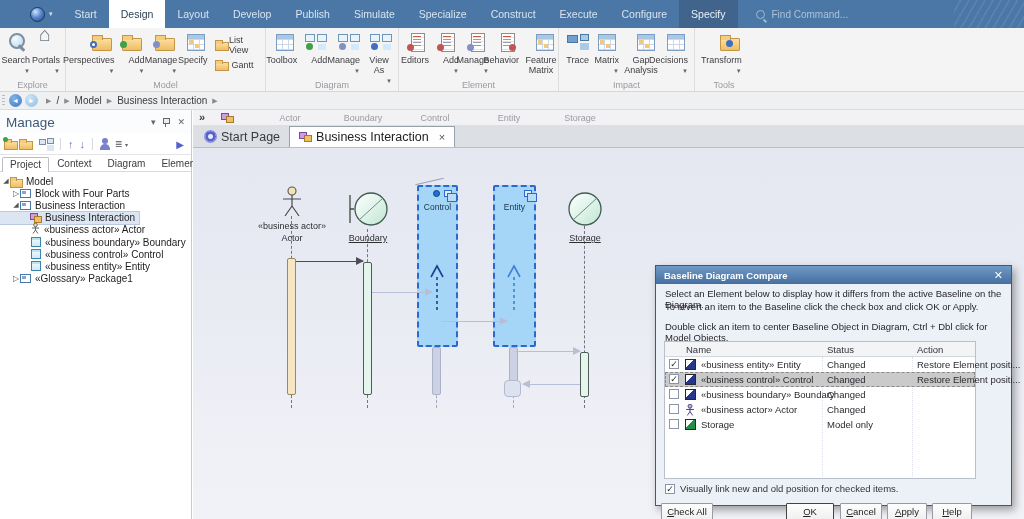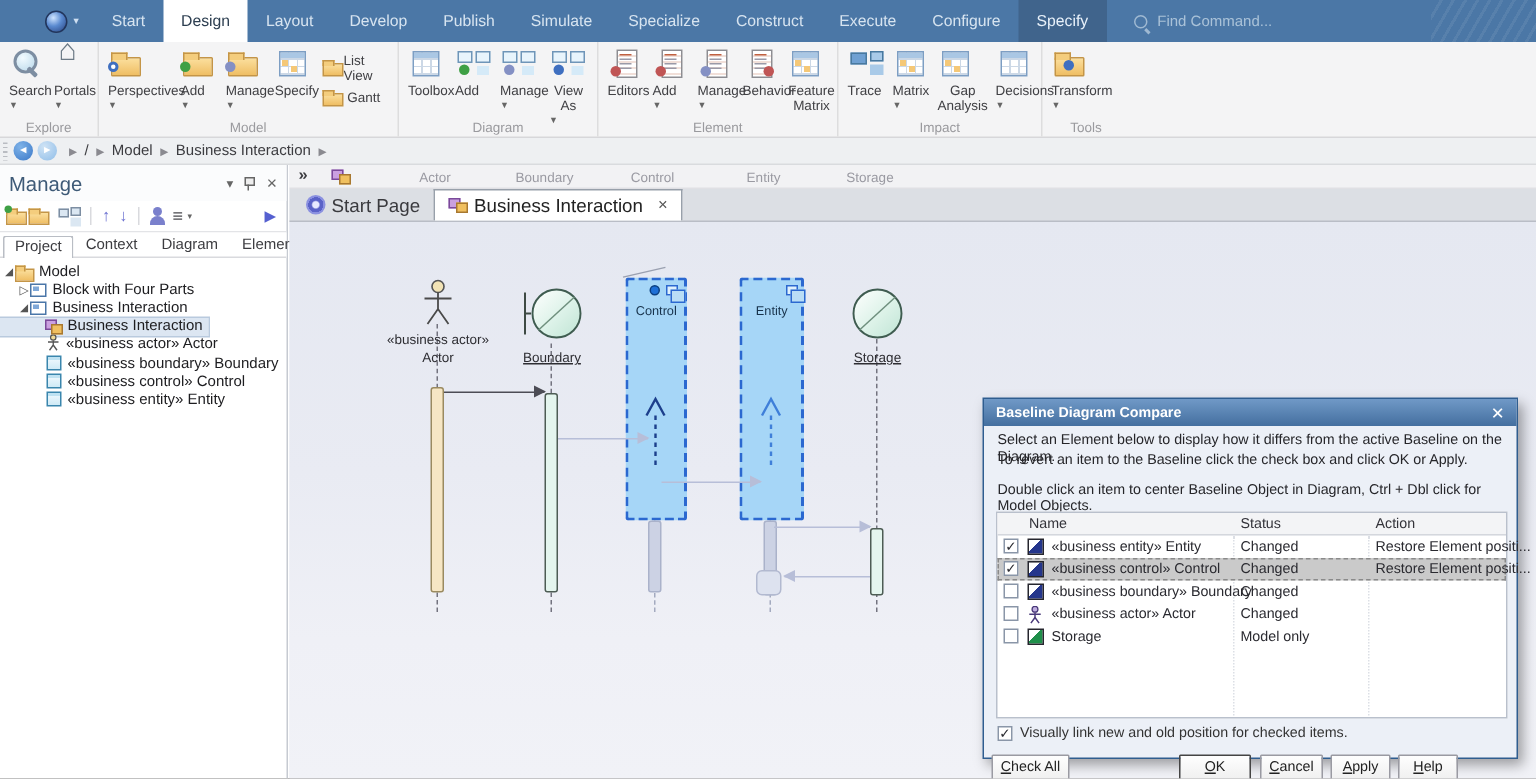--- a/index.html
+++ b/index.html
@@ -19,21 +19,21 @@
 .find-ic{width:9px;height:9px;border:1.5px solid #9fb9d2;border-radius:50%;position:relative;margin-right:7px;}
 .find-ic::after{content:"";position:absolute;left:7px;top:8px;width:1.5px;height:4px;background:#9fb9d2;transform:rotate(-45deg);}
 .findinput{background:transparent;border:none;outline:none;color:#b9cde0;font-size:10px;width:150px;font-family:"Liberation Sans",sans-serif;}
 .findinput::placeholder{color:#aac2d8;}
 .stripes{position:absolute;right:0;top:0;width:70px;height:28px;background:repeating-linear-gradient(120deg,transparent 0 5px,rgba(255,255,255,.07) 5px 7px);}
 
 
 .ribbon{position:absolute;left:0;top:28px;width:1024px;height:64px;background:#f4f4f5;border-bottom:1px solid #d7d7da;display:flex;}
 .rgroup{position:relative;height:100%;border-right:1px solid #ddddde;padding:2px 3px 13px;display:flex;align-items:flex-start;}
 .rglabel{position:absolute;left:0;right:0;bottom:1px;text-align:center;font-size:9px;color:#9a9a9e;}
-.rbtn{display:flex;flex-direction:column;align-items:flex-start;padding:2px 3px 0;font-size:9px;color:#404044;line-height:10px;text-align:center;min-width:30px;}
+.rbtn{display:flex;flex-direction:column;align-items:flex-end;padding:2px 3px 0;font-size:9px;color:#404044;line-height:10px;text-align:center;min-width:30px;}
 .rcaret{font-size:6px;color:#666;margin-top:1px;}
 .ic{position:relative;width:24px;height:21px;margin-bottom:2px;}
 .ic.folder::before{content:"";position:absolute;left:2px;top:6px;width:18px;height:11px;background:linear-gradient(#fbdf9d,#efbe64);border:1px solid #c49547;border-radius:1px;}
 .ic.folder::after{content:"";position:absolute;left:2px;top:3px;width:9px;height:4px;background:#f4cd7d;border:1px solid #c49547;border-bottom:none;}
 .bdg{position:absolute;z-index:2;width:7px;height:7px;border-radius:50%;left:0;top:9px;}
 .b-green{background:#3fa045;}
 .b-blue{background:#3f6fc0;}
 .b-gear{background:#8490c4;}
 .b-red{background:#c05555;}
 .b-ring{background:#fff;border:2px solid #3f6fc0;}
@@ -146,21 +146,21 @@
 .msg.toleft::before{content:"";position:absolute;left:-1px;top:-5px;border-right:8px solid #b7bed8;border-top:4px solid transparent;border-bottom:4px solid transparent;}
 .selfbox{position:absolute;width:17px;height:17px;background:#dde2ef;border:1.5px solid #b2b9d0;border-radius:4px;}
 .diagline{position:absolute;width:29px;height:0;border-top:1px solid #9aa0b0;transform:rotate(-13deg);}
 
 
 .dialog{position:absolute;left:655px;top:265px;width:357px;height:241px;background:#ecf0f7;border:1px solid #2f5d8f;box-shadow:3px 4px 8px rgba(0,0,0,.35);z-index:20;font-size:9.5px;}
 .dtitle{height:18px;background:linear-gradient(#7099c7,#446f9f);display:flex;align-items:center;padding:0 8px;color:#fff;font-weight:bold;font-size:9.5px;}
 .dtitle .dx{margin-left:auto;font-size:11px;font-weight:normal;}
 .dbody{position:relative;height:222px;}
 .dline{position:absolute;left:9px;right:8px;color:#26262a;line-height:11px;}
-.dtable{position:absolute;left:8px;top:57px;width:341px;height:138px;background:#fff;border:1px solid #b9c0cc;}
+.dtable{position:absolute;left:8px;top:57px;width:312px;height:138px;background:#fff;border:1px solid #b9c0cc;}
 .dthead{position:relative;height:15px;background:#f3f4f6;border-bottom:1px solid #d4d7dd;}
 .dth{position:absolute;top:2px;color:#33333a;}
 .dcol-sep{position:absolute;top:15px;bottom:1px;width:0;border-left:1px dotted #dcdfe5;}
 .drow{position:relative;height:15px;}
 .drow.selected{background:#cacaca;outline:1px dashed #8a8a8a;outline-offset:-1px;}
 .dcheck{position:absolute;left:4px;top:2px;width:10px;height:10px;background:#fff;border:1px solid #8a96a8;font-size:9px;line-height:9px;text-align:center;color:#2a2a30;}
 .dcheck.checked::before{content:"✓";}
 .dicon{position:absolute;left:20px;top:2px;width:11px;height:11px;border:1px solid #26262e;background:linear-gradient(135deg,#fff 42%,#25368c 42%);}
 .dicon.storage{background:linear-gradient(135deg,#fff 42%,#1f8f4a 42%);}
 .dicon.actor{border:none;background:none;}
@@ -418,20 +418,25 @@
         <span>«business boundary» Boundary</span>
       </div>
       <div class="trow" style="padding-left:31px">
         <span class="ticon t-el"></span>
         <span>«business control» Control</span>
       </div>
       <div class="trow" style="padding-left:31px">
         <span class="ticon t-el"></span>
         <span>«business entity» Entity</span>
       </div>
+      <div class="trow" style="padding-left:12px">
+        <span class="texp col"></span>
+        <span class="ticon t-pkg"></span>
+        <span>«Glossary» Package1</span>
+      </div>
     </div>
   </div>
 
   <div class="main">
     <div class="llheader">
       <span class="llh-chev">»</span>
       <span class="llh-ic seqic"></span>
       <span class="llh-label" style="left:97px">Actor</span>
       <span class="llh-label" style="left:170px">Boundary</span>
       <span class="llh-label" style="left:242px">Control</span>

